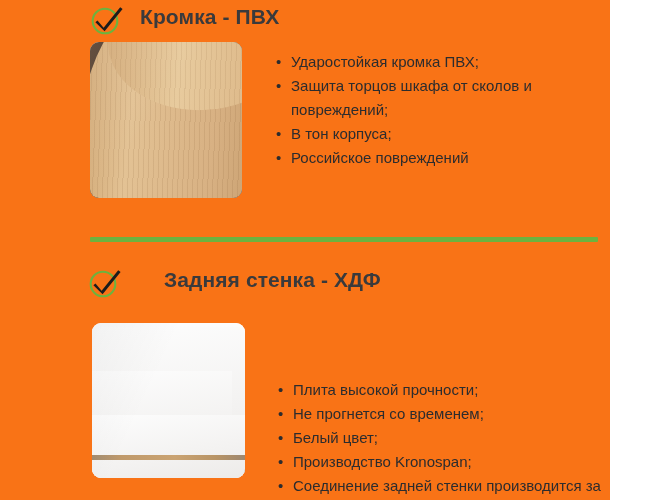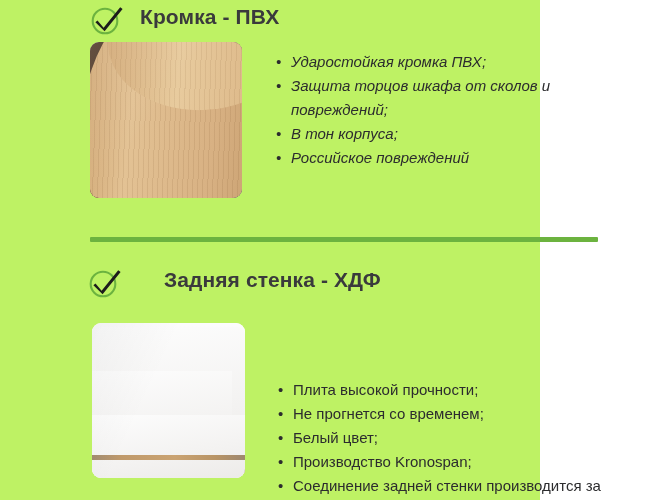--- a/index.html
+++ b/index.html
@@ -9,23 +9,23 @@
   body {
     width: 652px;
     height: 500px;
     background: #ffffff;
     font-family: "Liberation Sans", sans-serif;
     overflow: hidden;
   }
 
   .page {
     position: relative;
-    width: 540px;
+    width: 610px;
     height: 500px;
-    background: #bef264;
+    background: #f97316;
   }
 
   
   .section {
     position: absolute;
     left: 0;
     width: 652px;
   }
   .section-1 { top: 0; }
   .section-2 { top: 245px; }
@@ -269,21 +269,21 @@
     <div class="heading-row">
       <span class="check-icon">
         <svg viewBox="0 0 34 34" width="34" height="34" xmlns="http://www.w3.org/2000/svg">
           <circle cx="15" cy="19" r="12.3" fill="none" stroke="#6cb33f" stroke-width="2.1"></circle>
           <path d="M7.5 18.5 L13.6 25.8 L30.2 5.2 L32.6 7.1 L14.6 29.3 L5.4 20.2 Z" fill="#1c1c1c"></path>
         </svg>
       </span>
       <div class="section-title">Кромка - ПВХ</div>
     </div>
 
-    <div class="body-row" style="height:170px;font-style:italic;">
+    <div class="body-row" style="height:170px;">
 
       <div class="media pvc-photo">
         <div class="pvc-inner">
           <div class="band band-red"></div>
           <div class="band band-brown"></div>
           <div class="band band-black"></div>
           <div class="band band-grey"></div>
           <div class="band band-wood"></div>
           <div class="band-wood-seam band"></div>
           <div class="pvc-glare"></div>

